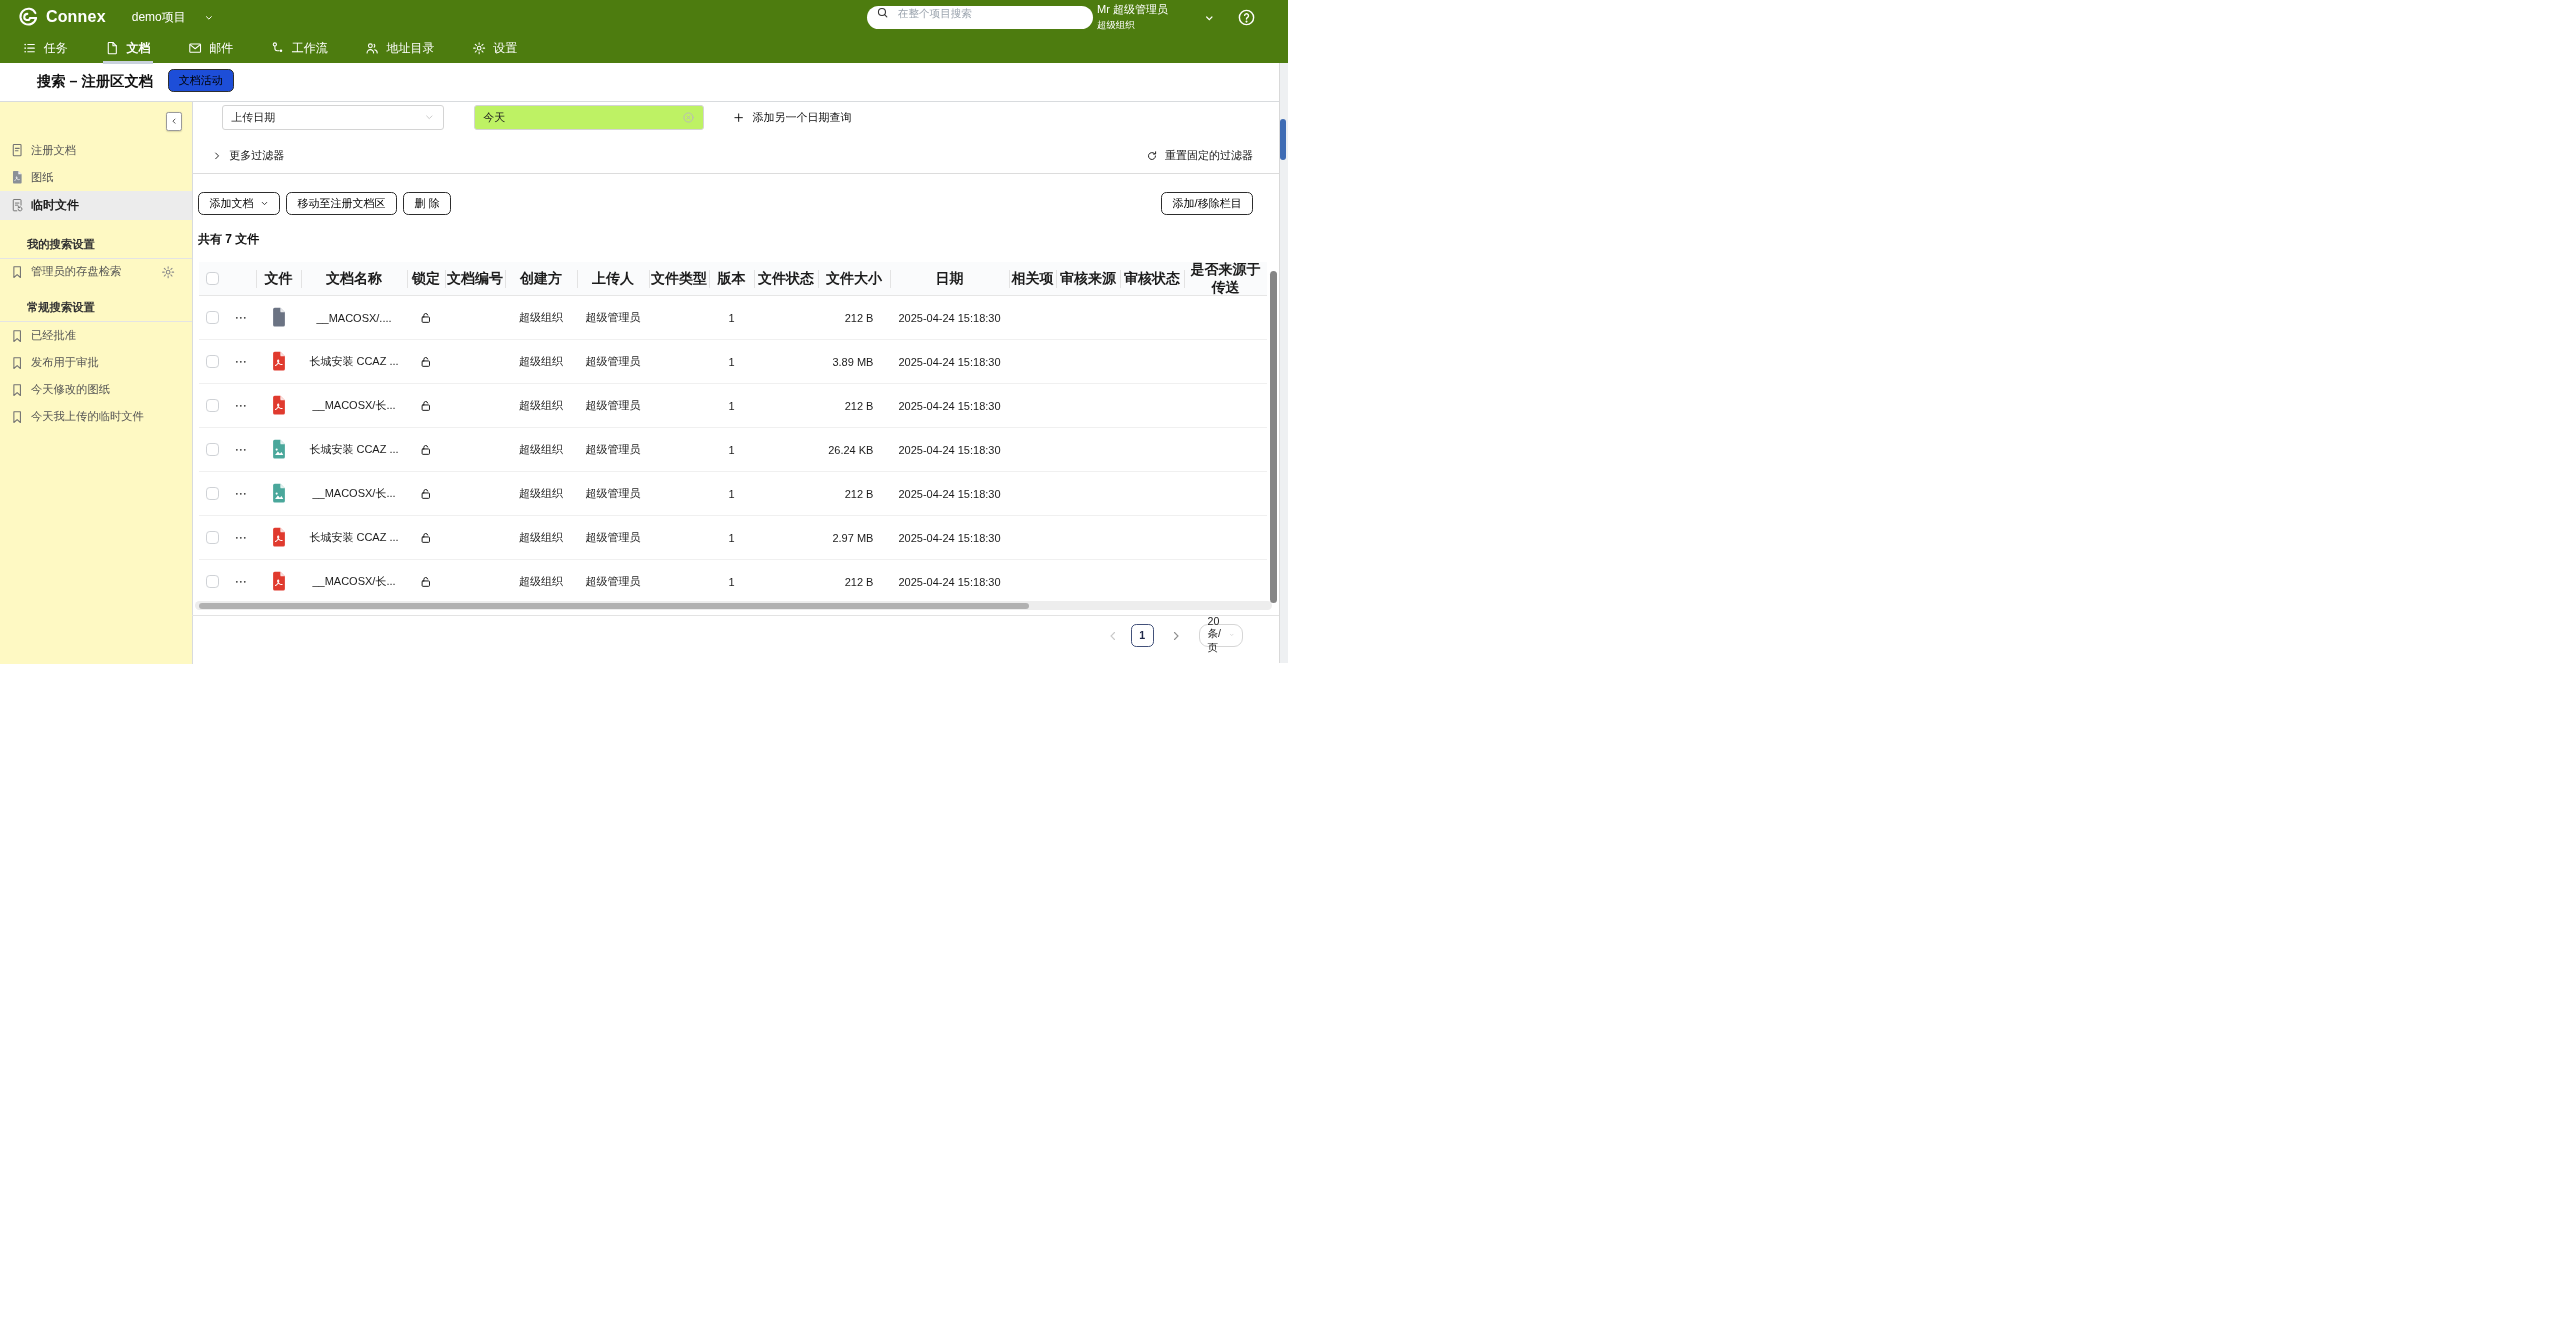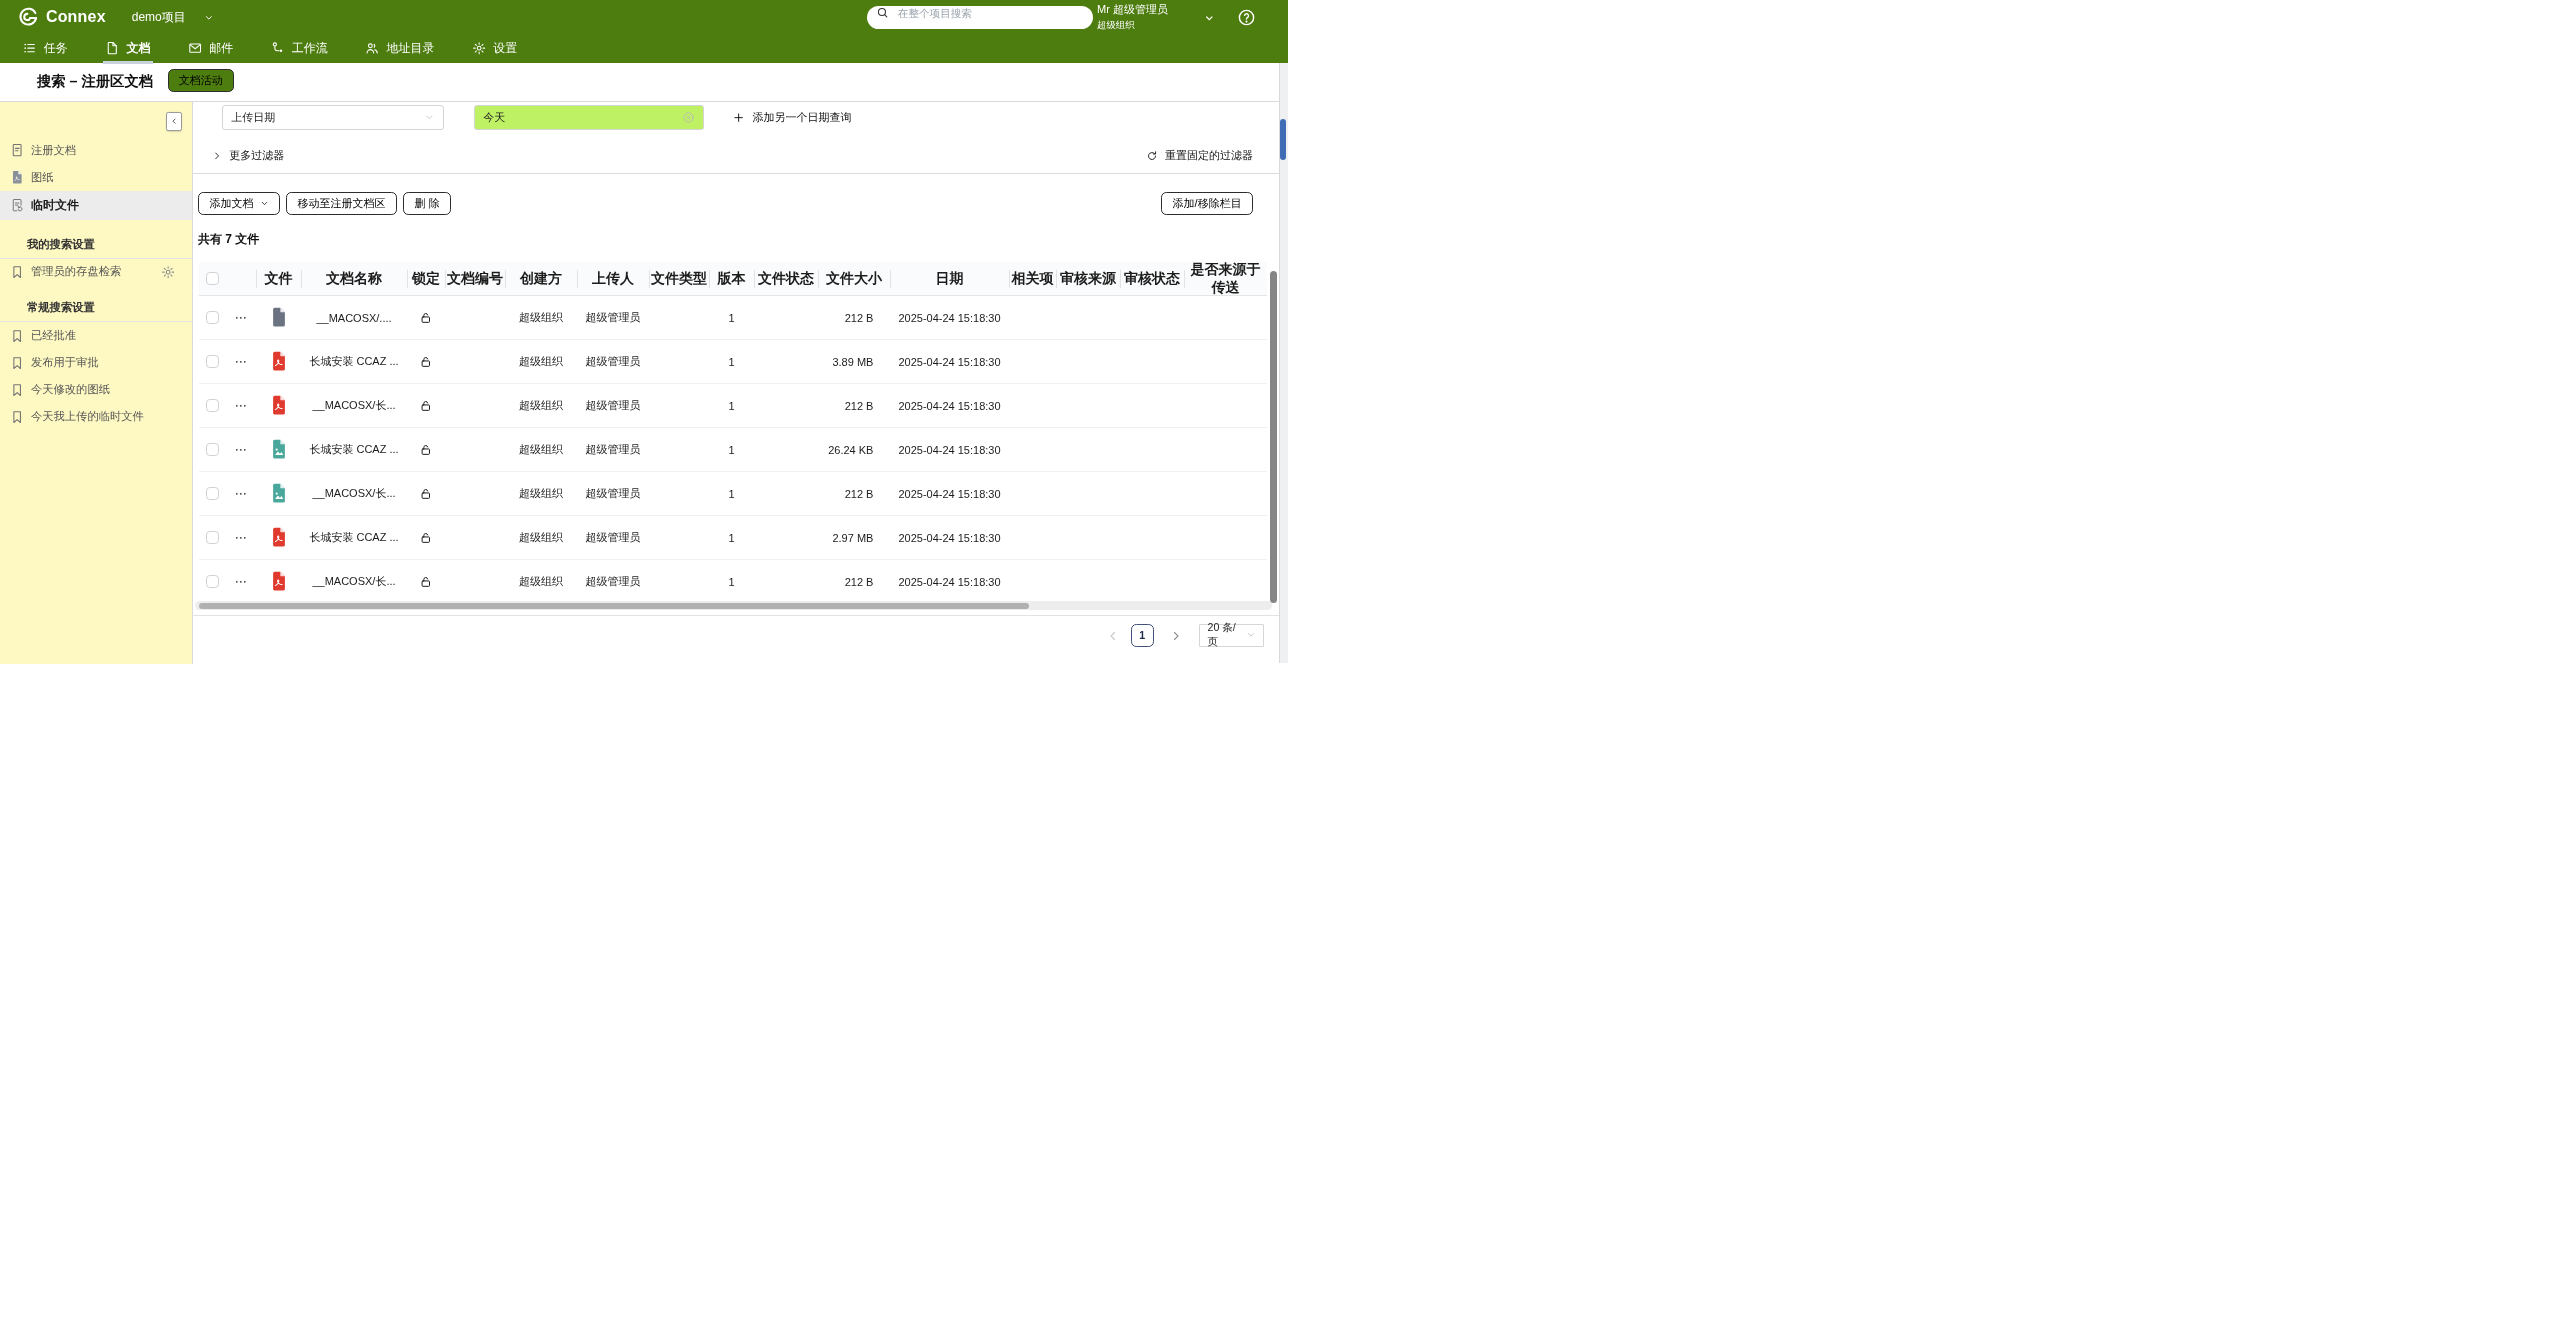--- a/index.html
+++ b/index.html
@@ -26,21 +26,21 @@
   .user-caret{position:absolute;left:1204px;top:13px}
   .help-btn{position:absolute;left:1237px;top:7.5px}
 
   .h-row2{position:absolute;top:35px;left:0;right:0;height:29px;display:flex;align-items:stretch;padding-left:20.4px;gap:33px}
   .nav-item{display:flex;align-items:center;gap:6.8px;font-size:12px;padding:0 2.3px;border-bottom:3px solid transparent;box-sizing:border-box;cursor:pointer}
   .nav-item.active{border-bottom-color:#c9d2dd;font-weight:bold}
 
   
   .page-title{position:absolute;left:37px;top:72px;font-size:14.3px;font-weight:bold;color:#111}
   .activity-btn{position:absolute;left:168px;top:69px;height:23.4px;padding:0 9.8px;border:1.1px solid #2e2e2e;border-radius:5.3px;
-    display:flex;align-items:center;font-size:11px;background:#4d7c0f;box-sizing:border-box}
+    display:flex;align-items:center;font-size:11px;background:#1d4ed8;box-sizing:border-box}
 
   .hr-top{position:absolute;top:101px;left:0;width:1279px;height:0.8px;background:#d8dbde}
   .v-divider{position:absolute;left:192px;top:102px;height:562px;width:0.8px;background:#d8dbde}
 
   
   .sidebar{position:absolute;left:0;top:102px;width:192px;height:562px;background:#fef9c3}
   .collapse-btn{position:absolute;left:166px;top:9.8px;width:14.3px;height:17.3px;border:0.8px solid #9a9a9a;border-radius:2.3px;
     display:flex;align-items:center;justify-content:center;background:#fff;color:#444;box-shadow:0 0.8px 1.5px rgba(0,0,0,.15)}
   .sb-flow{padding-top:35px}
   .sb-item{height:27px;display:flex;align-items:center;gap:6.8px;padding-left:9.8px;font-size:11.3px;color:#555;cursor:pointer}
@@ -81,21 +81,21 @@
   .dots{color:#3a3a3a;cursor:pointer}
 
   
   .hscroll-track{position:absolute;left:195px;top:601px;width:1077px;height:9px;background:#ededed;border-radius:4.5px}
   .hscroll-thumb{position:absolute;left:3.8px;top:1.5px;width:830px;height:6px;background:#b1b1b1;border-radius:3px}
   .hr-bottom{position:absolute;left:192px;top:615px;width:1087px;height:0.8px;background:#e3e3e3}
   .pg-prev{position:absolute;left:1107px;top:630px;color:#c9c9c9;cursor:pointer}
   .pg-next{position:absolute;left:1170px;top:630px;color:#8f8f8f;cursor:pointer}
   .pg-page{position:absolute;left:1131px;top:624px;width:22.6px;height:22.6px;border:0.8px solid #42517a;border-radius:5.3px;
     display:flex;align-items:center;justify-content:center;font-size:10.6px;font-weight:bold;color:#20294a;box-sizing:border-box;background:#fff}
-  .pg-size{position:absolute;left:1199px;top:624px;width:65px;height:22.6px;border:0.8px solid #d6d6d6;border-radius:1px;
+  .pg-size{position:absolute;left:1199px;top:624px;width:44px;height:22.6px;border:0.8px solid #d6d6d6;border-radius:9px;
     display:flex;align-items:center;justify-content:space-between;padding:0 7.5px;font-size:10.6px;box-sizing:border-box;background:#fff;cursor:pointer}
   .inner-vscroll{position:absolute;left:1270px;top:271px;width:6.8px;height:332px;background:#858585;border-radius:3.8px}
   .outer-track{position:absolute;left:1279px;top:63px;width:9px;height:600px;background:#eef0f2;border-left:0.8px solid #d9d9d9;box-sizing:border-box}
   .outer-thumb{position:absolute;left:1280px;top:119px;width:6px;height:41px;background:#3f6cb4;border-radius:3px}
 </style>
 </head>
 <body>
 
 <div class="header">
   <div class="h-row1">

